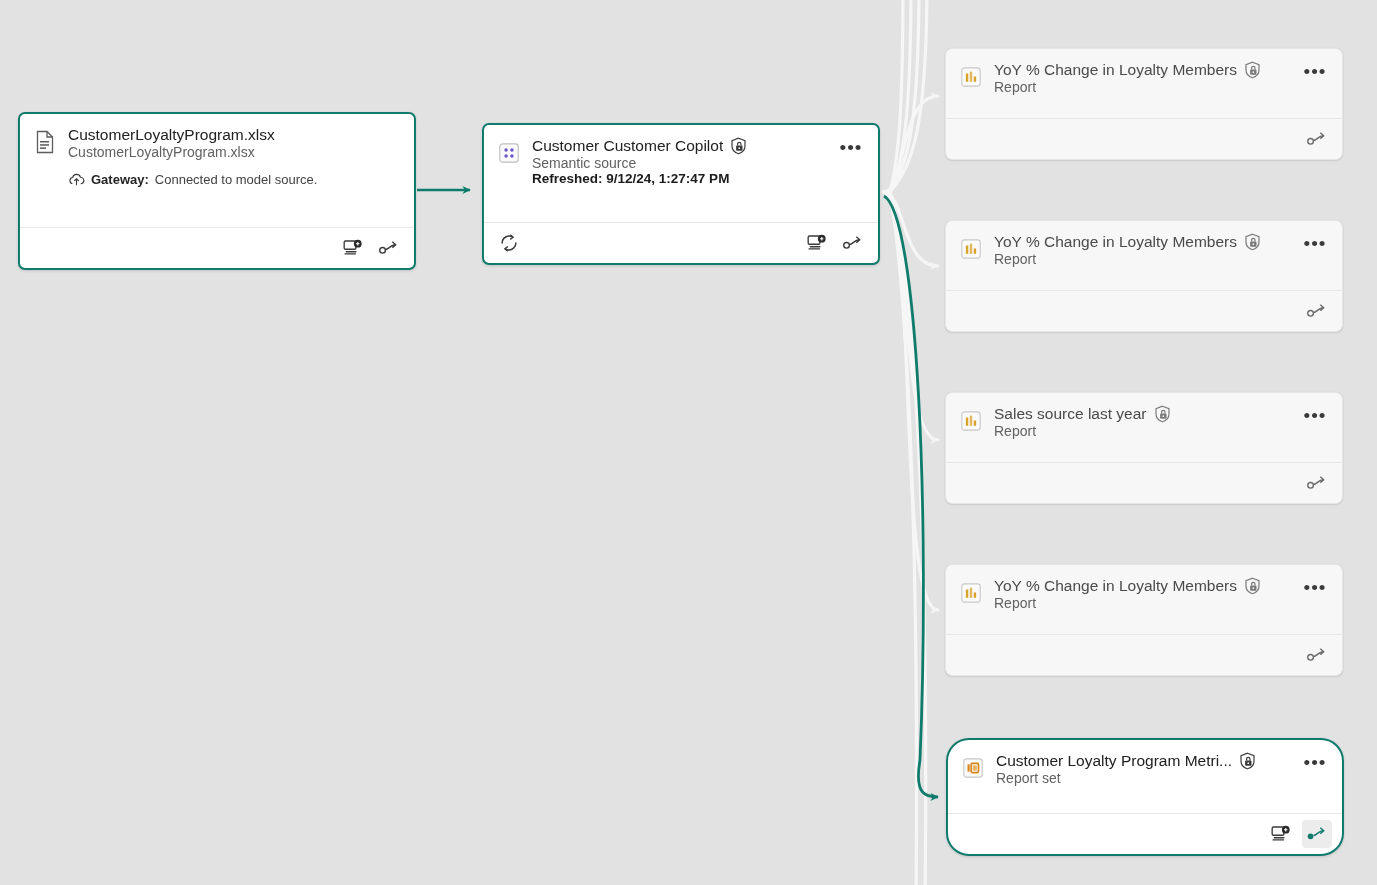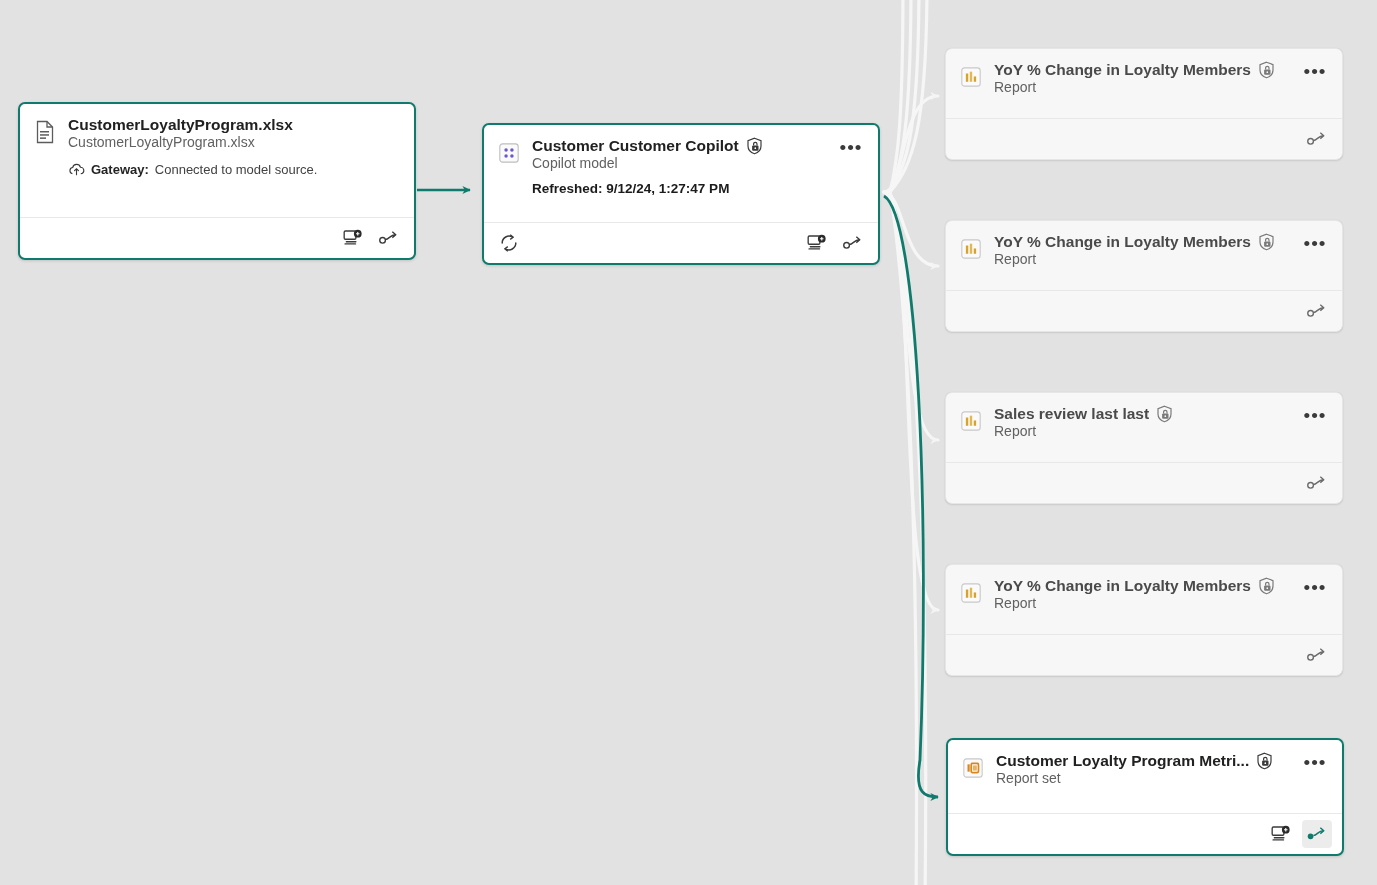--- a/index.html
+++ b/index.html
@@ -52,37 +52,36 @@
     width: 22px; height: 22px;
     margin-top: 5px;
     display: flex; align-items: center; justify-content: center;
   }
   .card-text { flex: 1 1 auto; min-width: 0; }
   .title-row {
     display: flex; align-items: center; gap: 7px;
   }
   .card-title {
     font-size: 15.5px;
-    font-weight: bold;
+    font-weight: normal;
     color: #212121;
     white-space: nowrap;
     overflow: hidden;
     text-overflow: ellipsis;
   }
   .card-title.dim { color: #4a4a4a; }
   .card-sub {
     font-size: 14px;
     color: #616161;
     white-space: nowrap;
   }
   .card-meta {
     font-size: 13.5px;
     color: #1b1b1b;
     font-weight: bold;
-    margin-top: 10px;
     white-space: nowrap;
   }
   .card-gw {
     display: flex; align-items: center; gap: 6px;
     margin-top: 12px;
     font-size: 13px;
     color: #424242;
   }
   .card-gw b { color: #242424; }
   .ellipsis-btn {
@@ -157,21 +156,21 @@
       <path d="M884,192 C905,195 902,266 938,266" marker-end="url(#arw-white)"></path>
       <path d="M884,192 C912,200 898,440 938,440" marker-end="url(#arw-white)"></path>
       <path d="M884,192 C918,205 896,610 938,610" marker-end="url(#arw-white)"></path>
     </g>
 
     <g>
       <path d="M884,196 C918,215 930,520 920,760 C914,795 926,797 938,797" fill="none" stroke="#0f7b6c" stroke-width="2.8" marker-end="url(#arw-green)"></path>
     </g>
   </svg>
 
-  <div class="card active" style="left:18px; top:102px; width:398px; height:158px;">
+  <div class="card active" style="left:18px; top:112px; width:398px; height:158px;">
     <div class="card-body">
       <div class="card-icon">
         <svg width="22" height="24" viewBox="0 0 22 24">
           <path d="M3.5,1.5 h9.5 l5.5,5.5 v15.5 h-15 z" fill="#fff" stroke="#5c5c5c" stroke-width="1.3"></path>
           <path d="M13,1.5 v5.5 h5.5" fill="none" stroke="#5c5c5c" stroke-width="1.3"></path>
           <rect x="6" y="11" width="9" height="1.5" fill="#5c5c5c"></rect>
           <rect x="6" y="14.2" width="9" height="1.5" fill="#5c5c5c"></rect>
           <rect x="6" y="17.4" width="6" height="1.5" fill="#5c5c5c"></rect>
         </svg>
       </div>
@@ -230,21 +229,21 @@
           <div class="card-title">Customer Customer Copilot</div>
           <span class="shield">
             <svg width="17" height="18" viewBox="0 0 17 18">
               <path d="M8.5,1.2 L15,3.6 v5.4 c0,4.2 -3.2,6.8 -6.5,7.8 C5.2,15.8 2,13.2 2,9 V3.6 Z" fill="none" stroke="#3b3b3b" stroke-width="1.2"></path>
               <rect x="6.1" y="8.6" width="6.4" height="5.2" rx="1" fill="#3b3b3b"></rect>
               <path d="M7.6,8.6 v-1.6 a1.7,1.7 0 0 1 3.4,0 v1.6" fill="none" stroke="#3b3b3b" stroke-width="1.2"></path>
               <circle cx="9.3" cy="11.2" r="0.85" fill="#fff"></circle>
             </svg>
           </span>
         </div>
-        <div class="card-sub">Copilot model</div>
+        <div class="card-sub">Semantic source</div>
         <div class="card-meta">
           <span>Refreshed:</span>
           <span>9/12/24, 1:27:47 PM</span>
         </div>
       </div>
       <div class="ellipsis-btn">•••</div>
     </div>
     <div class="card-footer">
       <div class="footer-left">
         <div class="fbtn">
@@ -362,21 +361,21 @@
       <div class="card-icon">
         <svg width="24" height="24" viewBox="0 0 24 24">
           <rect x="2" y="2" width="20" height="20" rx="3" fill="#fafafa" stroke="#c8c8c8" stroke-width="1.2"></rect>
           <rect x="6.4" y="8.2" width="2.6" height="9" fill="#d9a22b"></rect>
           <rect x="10.7" y="6.2" width="2.6" height="11" fill="#e2b857"></rect>
           <rect x="15" y="11.4" width="2.6" height="5.8" fill="#d9a22b"></rect>
         </svg>
       </div>
       <div class="card-text">
         <div class="title-row">
-          <div class="card-title dim">Sales review last last</div>
+          <div class="card-title dim">Sales source last year</div>
           <span class="shield">
             <svg width="17" height="18" viewBox="0 0 17 18">
               <path d="M8.5,1.2 L15,3.6 v5.4 c0,4.2 -3.2,6.8 -6.5,7.8 C5.2,15.8 2,13.2 2,9 V3.6 Z" fill="none" stroke="#7a7a7a" stroke-width="1.2"></path>
               <rect x="6.1" y="8.6" width="6.4" height="5.2" rx="1" fill="#7a7a7a"></rect>
               <path d="M7.6,8.6 v-1.6 a1.7,1.7 0 0 1 3.4,0 v1.6" fill="none" stroke="#7a7a7a" stroke-width="1.2"></path>
               <circle cx="9.3" cy="11.2" r="0.85" fill="#f7f7f7"></circle>
             </svg>
           </span>
         </div>
         <div class="card-sub">Report</div>
@@ -430,21 +429,21 @@
           <svg width="22" height="18" viewBox="0 0 24 18">
             <circle cx="5" cy="11.5" r="3.1" fill="none" stroke="#6b6b6b" stroke-width="1.5"></circle>
             <path d="M8.1,10.6 C12,10.6 13.4,5.4 18.8,5.4" fill="none" stroke="#6b6b6b" stroke-width="1.5"></path>
             <path d="M15.6,2.2 L19.4,5.4 L15.6,8.6" fill="none" stroke="#6b6b6b" stroke-width="1.5" stroke-linejoin="round"></path>
           </svg>
         </div>
       </div>
     </div>
   </div>
 
-  <div class="card active" style="left:946px; top:738px; width:398px; height:118px;">
+  <div class="card active" style="left:946px; top:738px; width:398px; height:118px;border-radius:23px;">
     <div class="card-body">
       <div class="card-icon">
         <svg width="24" height="24" viewBox="0 0 24 24">
           <rect x="2" y="2" width="20" height="20" rx="3" fill="#fafafa" stroke="#c8c8c8" stroke-width="1.2"></rect>
           <rect x="6" y="8" width="2.4" height="8" fill="#d9861f"></rect>
           <rect x="10" y="7" width="8" height="10" rx="1.4" fill="none" stroke="#d9861f" stroke-width="1.8"></rect>
           <rect x="11.8" y="9.2" width="4.4" height="5.6" fill="#e8b35c"></rect>
         </svg>
       </div>
       <div class="card-text">

